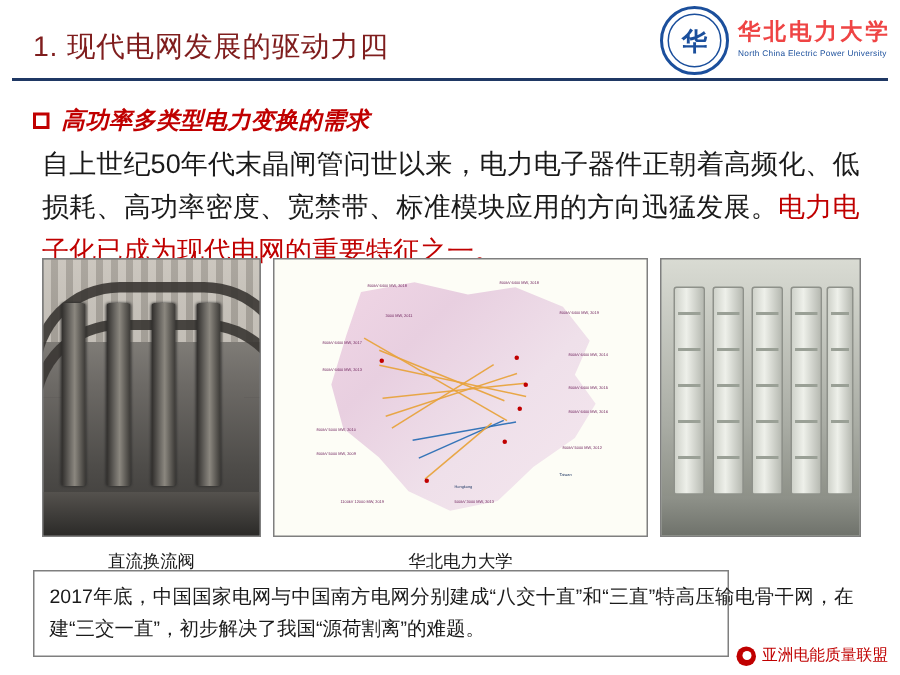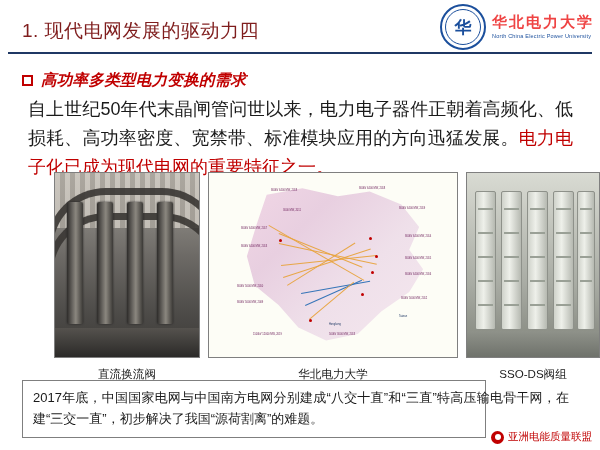--- a/index.html
+++ b/index.html
@@ -76,21 +76,21 @@
   }
   .fig{position:relative;}
   .fig .frame{
     border:1px solid #7f7f7f;box-sizing:border-box;overflow:hidden;position:relative;
   }
   .fig .cap{
     position:absolute;left:0;right:0;bottom:-20px;text-align:center;
     font-size:11.6px;color:#1a1a1a;white-space:nowrap;
   }
   
-  .f1{width:146px;margin-left:26px;}
+  .f1{width:146px;}
   .f1 .frame{width:146px;height:186px;background:#6f6f6f;}
   .valve-bg{
     position:absolute;inset:0;
     background:
       linear-gradient(180deg,#b9b5ae 0%,#8d8a84 18%,#6d6a66 45%,#4e4c49 75%,#3a3836 100%);
   }
   .valve-ceiling{
     position:absolute;left:0;top:0;width:100%;height:30%;
     background:repeating-linear-gradient(90deg,#cfcac2 0 5px,#a9a49c 5px 10px);
     opacity:.85;
@@ -276,21 +276,20 @@
           <div class="slit" style="top:112px;"></div>
         </div>
         <div class="cab" style="left:110px;width:16px;">
           <div class="slit" style="top:16px;"></div>
             <div class="slit" style="top:40px;"></div>
           <div class="slit" style="top:64px;"></div>
             <div class="slit" style="top:88px;"></div>
         </div>
         <div class="cab-floor"></div>
       </div>
-      <div class="cap">SSO-DS阀组</div>
     </div>
   </div>
 
   <div class="bottom-box">
     <div class="bottom-text">2017年底，中国国家电网与中国南方电网分别建成“八交十直”和“三直”特高压输电骨干网，在建“三交一直”，初步解决了我国“源荷割离”的难题。</div>
   </div>
 
   <div class="wm">
     <span class="wm-dot"></span>
     <span class="wm-text">亚洲电能质量联盟</span>

